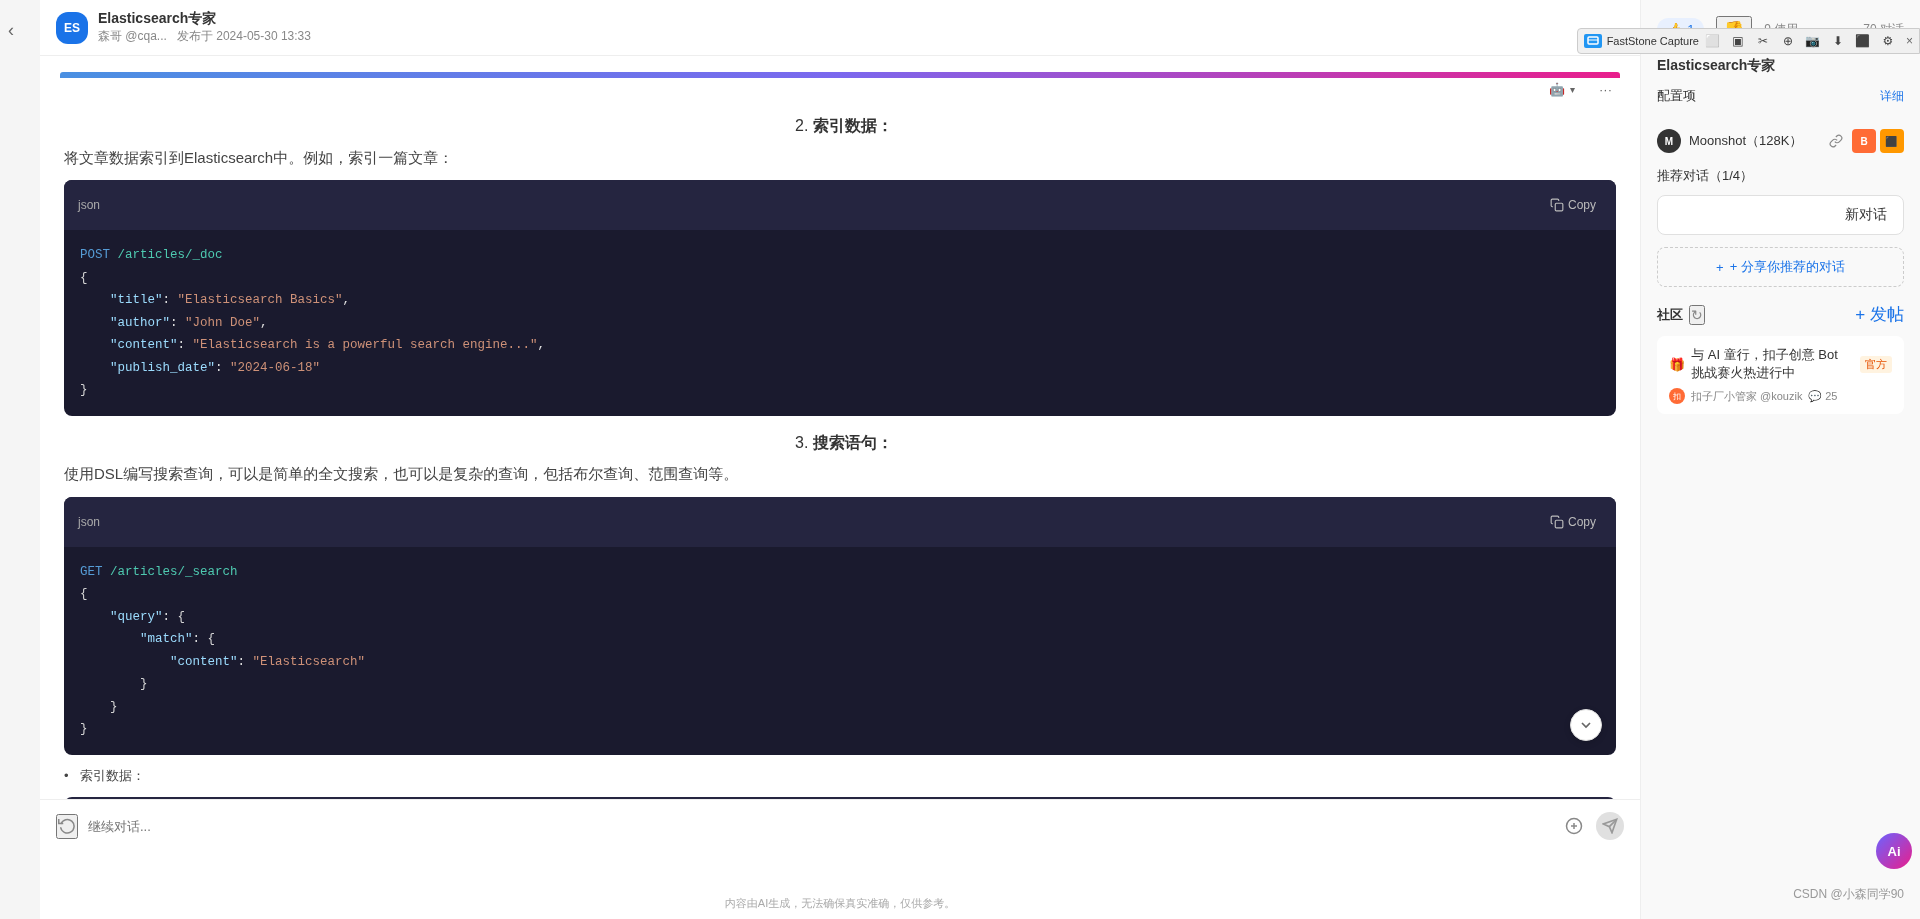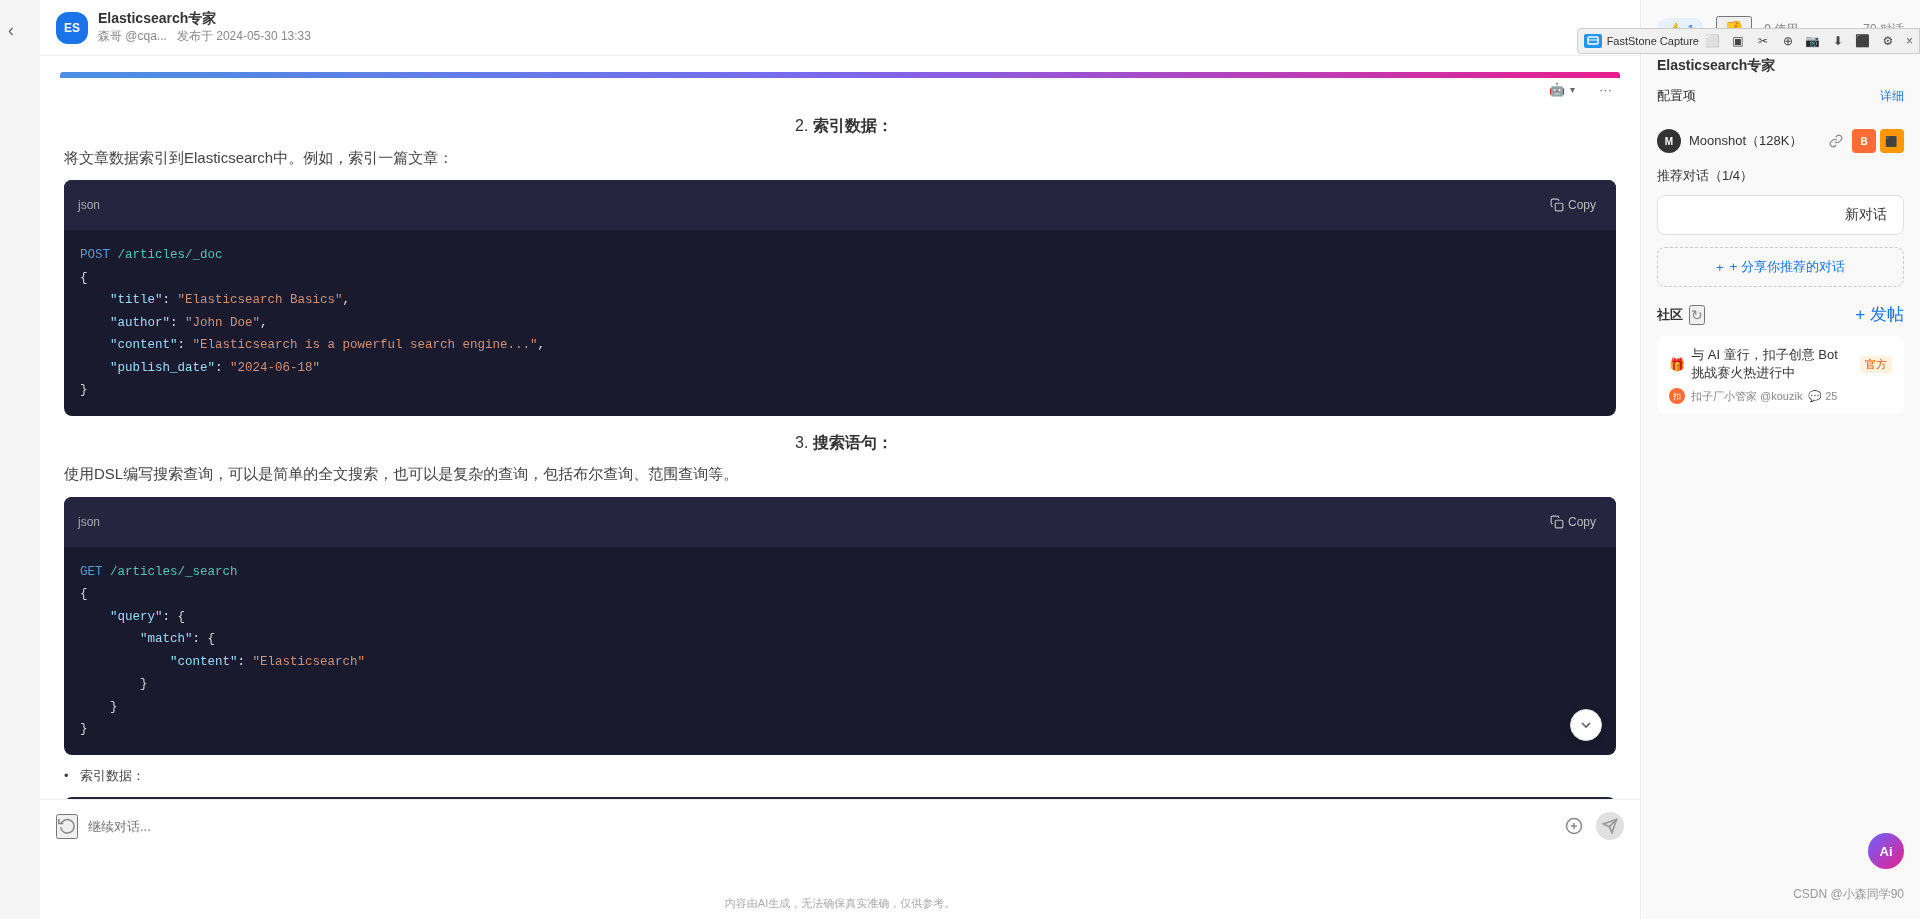--- a/index.html
+++ b/index.html
@@ -444,21 +444,21 @@
       right: 16px;
       font-size: 12px;
       color: #999;
       z-index: 999;
     }
 
     
     .ai-float-btn {
       position: fixed;
       bottom: 50px;
-      right: 16px;
+      right: 8px;
       width: 36px; height: 36px;
       background: linear-gradient(135deg, #6c63ff, #e91e8c);
       border-radius: 50%;
       display: flex; align-items: center; justify-content: center;
       color: white; font-size: 13px; font-weight: bold;
       z-index: 998;
     }
 
     .code-block-wrapper {
       position: relative;

